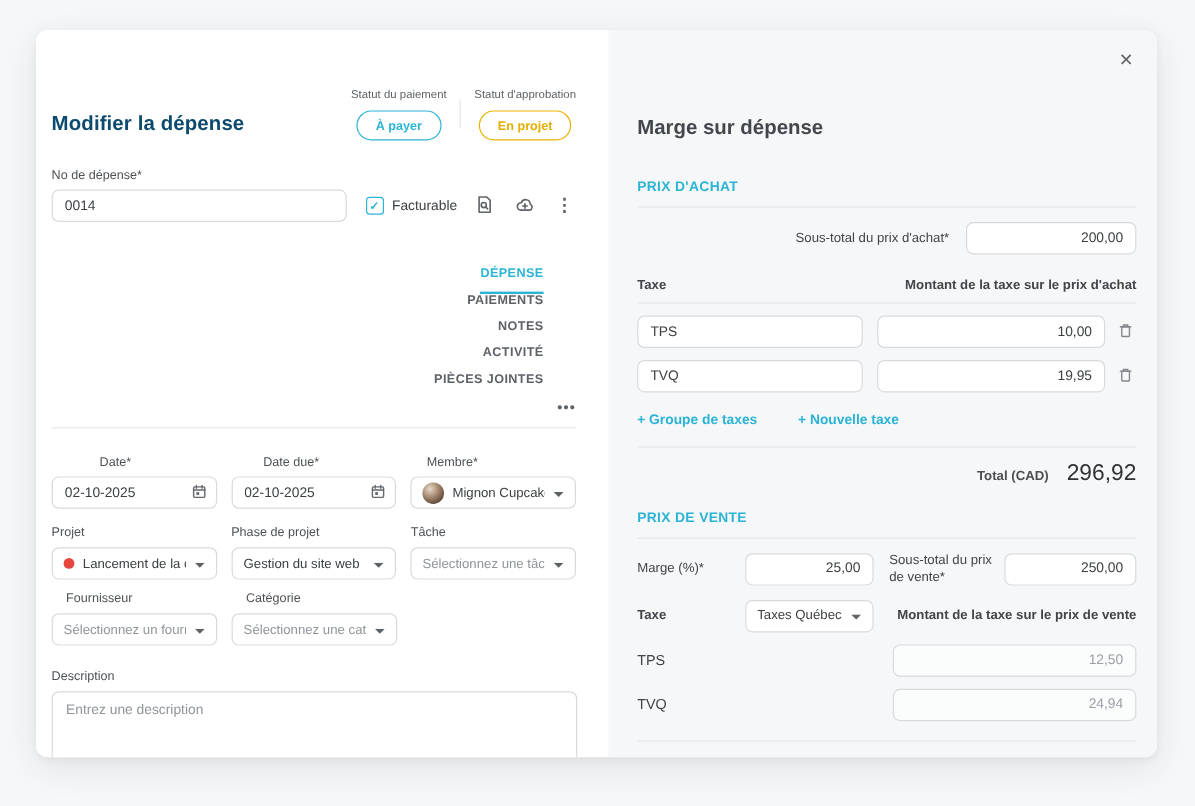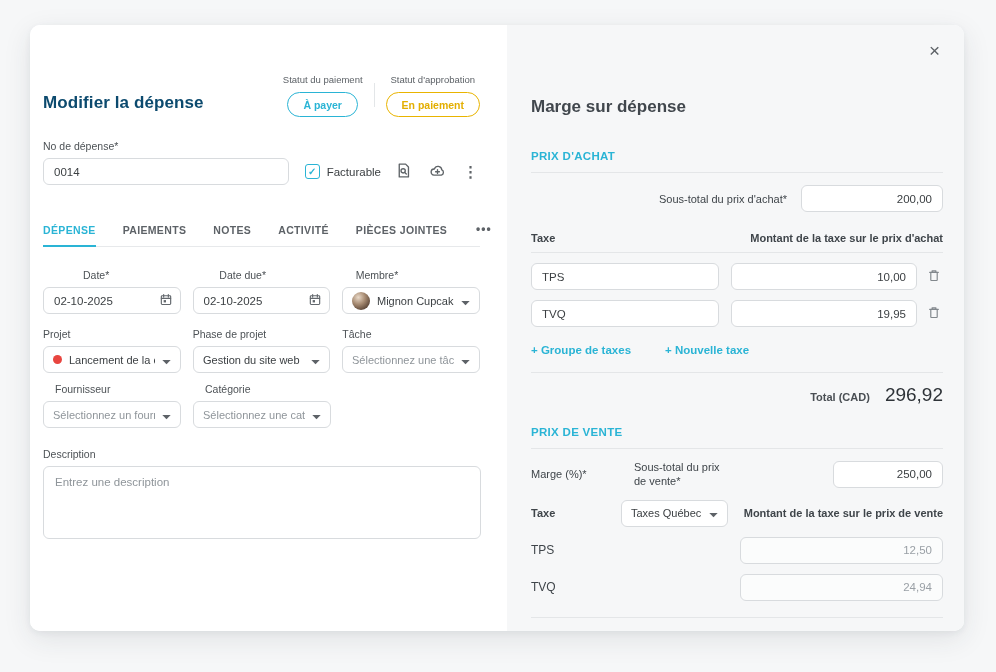--- a/index.html
+++ b/index.html
@@ -37,21 +37,21 @@
     font-family: inherit; font-size: 11.5px; color: #3c4043;
     padding: 0 10px; background: #fff; outline: none; width: 100%;
   }
   .expense-row .text-input { width: 296px; }
   .checkbox-wrap { display: flex; align-items: center; gap: 7px; margin-left: 16px; cursor: pointer; }
   .checkbox { width: 15px; height: 15px; border: 1.6px solid #2ab4d5; border-radius: 3px; display: grid; place-items: center; font-size: 10px; font-weight: 700; color: #2ab4d5; background:#fff; }
   .checkbox-label { font-size: 11.5px; color: #3c4043; }
   .icon-btn { border: none; background: none; cursor: pointer; display: grid; place-items: center; padding: 2px; margin-left: 12px; }
   .kebab { font-size: 15px; color: #5f6468; font-weight: 700; line-height: 1; }
   
-  .tabs { margin-top: 37px; display: flex; align-items: flex-end; border-bottom: 1px solid #e7e9eb; }
+  .tabs { margin-top: 37px; display: flex; align-items: flex-end; border-bottom: 1px solid #e7e9eb; flex-direction: column; }
   .tab { font-size: 10.5px; font-weight: 700; letter-spacing: .35px; color: #5d6267; padding: 0 0 9px 0; margin-right: 27px; cursor: pointer; border-bottom: 2px solid transparent; margin-bottom: -1px; white-space: nowrap; }
   .tab.active { color: #2ab4d5; border-bottom-color: #2ab4d5; }
   .tab-more { margin-right: 0; margin-left: 2px; font-size: 12px; letter-spacing: 1px; }
   
   .grid-row { display: flex; }
   .gcol { width: 138px; margin-right: 12px; }
   .gcol:last-child { margin-right: 0; }
   .lab-row { margin-top: 22px; padding-left: 40px; }
   .lab-row2 { margin-top: 14px; }
   .lab-row3 { margin-top: 10px; padding-left: 12px; }
@@ -123,21 +123,21 @@
     <div class="header-row">
       <h1 class="page-title">Modifier la dépense</h1>
       <div class="status-area">
         <div class="status-group">
           <div class="status-label">Statut du paiement</div>
           <button class="pill pill-cyan">À payer</button>
         </div>
         <div class="status-divider"></div>
         <div class="status-group">
           <div class="status-label">Statut d'approbation</div>
-          <button class="pill pill-yellow">En paiement</button>
+          <button class="pill pill-yellow">En projet</button>
         </div>
       </div>
     </div>
 
     <div class="field-label">No de dépense*</div>
     <div class="expense-row">
       <input class="text-input" value="0014" style="">
       <label class="checkbox-wrap">
         <span class="checkbox">✓</span>
         <span class="checkbox-label">Facturable</span>
@@ -338,20 +338,21 @@
     <div class="total-row">
       <span class="total-label">Total (CAD)</span>
       <span class="total-value">296,92</span>
     </div>
 
     <div class="section-h sec2">PRIX DE VENTE</div>
     <hr class="hr sec2-hr">
 
     <div class="sale-row1">
       <span class="r-label first">Marge (%)*</span>
+      <input class="num-input w107" value="25,00" style="">
       <span class="sale-sub-label">Sous-total du prix de vente*</span>
       <input class="num-input w110" value="250,00" style="">
     </div>
 
     <div class="sale-taxrow">
       <span class="th th-left">Taxe</span>
       <div class="select">
         <span class="sel-text">Taxes Québec (TPS...</span>
         <span class="caret">
           <svg width="9" height="5" viewBox="0 0 10 6">

